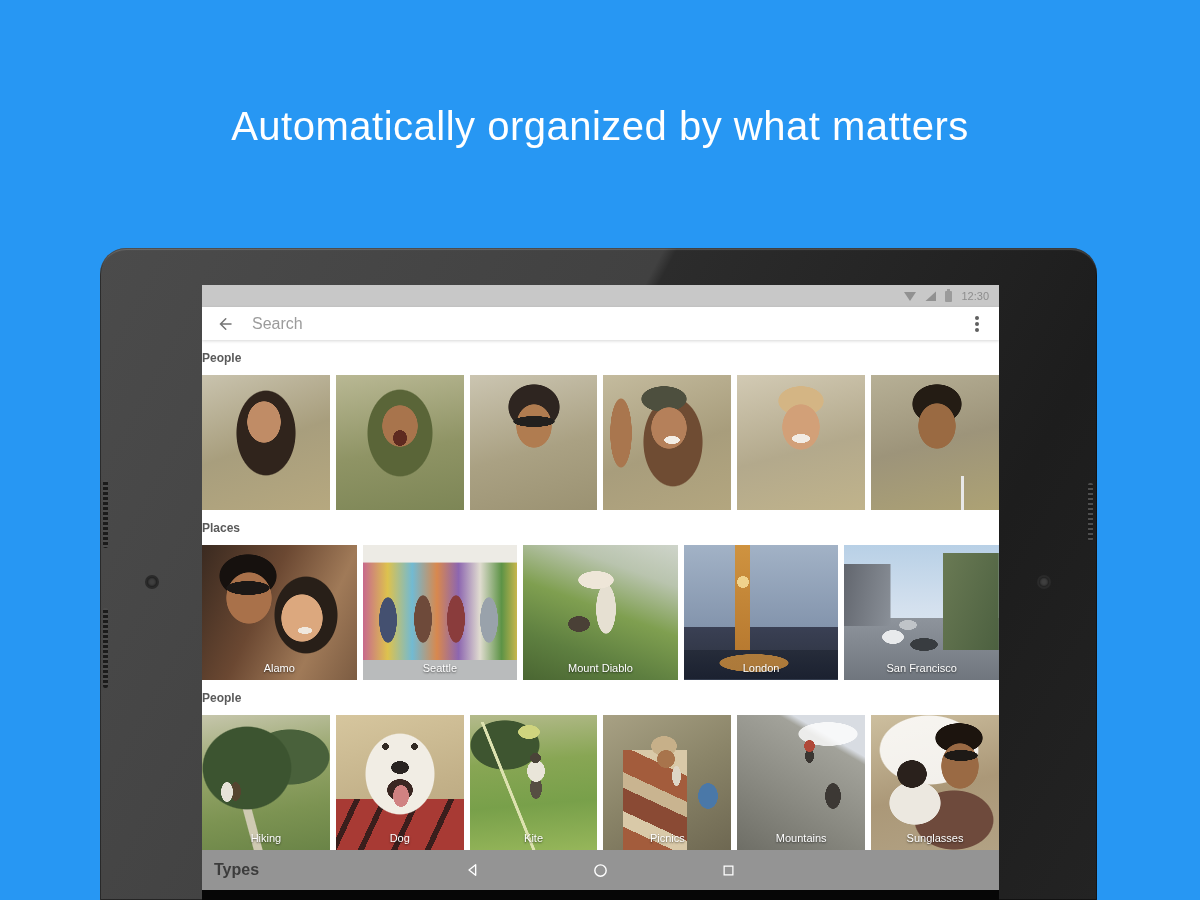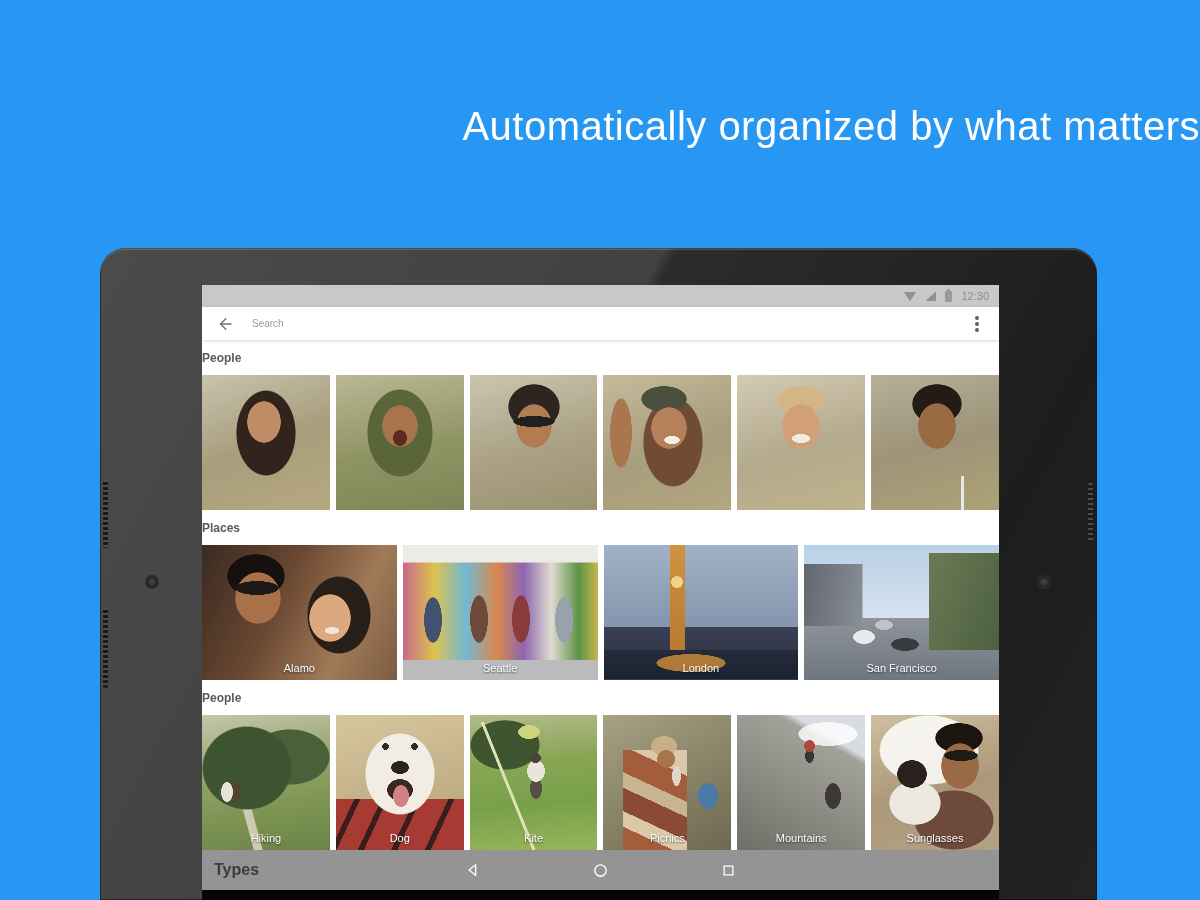--- a/index.html
+++ b/index.html
@@ -1,19 +1,19 @@
 <!DOCTYPE html>
 <html><head>
 <meta charset="utf-8">
 <style>
   * { margin:0; padding:0; box-sizing:border-box; }
   html,body { width:1200px; height:900px; overflow:hidden; }
   body { background:#2797f3; font-family:"Liberation Sans", sans-serif; position:relative; }
 
-  .headline { position:absolute; top:104px; left:0; width:100%; text-align:right;
+  .headline { position:absolute; top:104px; left:0; width:100%; text-align:center;
               color:#ffffff; font-size:40px; font-weight:400; letter-spacing:.5px; }
 
   
   .tablet { position:absolute; left:100px; top:248px; width:997px; height:652px;
             border-radius:26px 26px 0 0;
             background:linear-gradient(118deg,#4b4b4b 0%,#414141 42%,#2c2c2c 43%,#1d1d1d 78%,#232323 100%);
             box-shadow: inset 0 2px 1px rgba(255,255,255,.18), inset 0 0 0 1px rgba(0,0,0,.45); }
   .camera { position:absolute; width:10px; height:10px; border-radius:50%;
             background:#3f3f3f; box-shadow: inset 0 0 3px #000, 0 0 0 2px #2a2a2a; top:329px; }
   .camera.left { left:47px; } .camera.right { left:939px; }
@@ -32,21 +32,21 @@
   .wifi { width:0; height:0; border-left:6px solid transparent; border-right:6px solid transparent;
           border-top:9px solid #919191; }
   .signal { width:11px; height:10px; background:#919191; clip-path:polygon(100% 0,100% 100%,0 100%); }
   .battery { width:7px; height:11px; background:#9b9b9b; border-radius:1px; position:relative; }
   .battery:before { content:""; position:absolute; top:-2px; left:2px; width:3px; height:2px; background:#9b9b9b; }
   .time { font-size:11px; color:#8d8d8d; }
 
   
   .searchbar { height:33px; background:#ffffff; display:flex; align-items:center;
                padding:0 14px; box-shadow:0 1px 3px rgba(0,0,0,.16); position:relative; z-index:3; }
-  .search-text { margin-left:18px; color:#9b9b9b; font-size:10px; flex:1; }
+  .search-text { margin-left:18px; color:#9b9b9b; font-size:16px; flex:1; }
   .menu-dots { width:4px; height:4px; background:#5f5f5f; border-radius:50%;
                box-shadow:0 -6px 0 #5f5f5f, 0 6px 0 #5f5f5f; margin-right:6px; }
 
   
   .section-header { height:35px; display:flex; align-items:center; 
                     font-size:12px; font-weight:bold; color:#5a5a5a; background:#fff; }
   .row { display:flex; gap:6px; background:#fff; }
   .tile { flex:1; height:135px; position:relative; overflow:hidden; }
   .tile-label { position:absolute; bottom:6px; left:0; right:0; text-align:center;
                 color:#ffffff; font-size:11px; text-shadow:0 1px 2px rgba(0,0,0,.6); }
@@ -99,20 +99,23 @@
     </div>
 
     <div class="section-header">Places</div>
     <div class="row">
       <div class="tile" style="background:radial-gradient(closest-side,#1c1816 0 97%,transparent) 22% 30%/44px 14px no-repeat,radial-gradient(closest-side,#f0e8de 0 97%,transparent) 68% 64%/14px 7px no-repeat,radial-gradient(closest-side,#a9714a 0 97%,transparent) 22% 32%/46px 52px no-repeat,radial-gradient(closest-side,#16110e 0 97%,transparent) 18% 10%/58px 44px no-repeat,radial-gradient(closest-side,#dca87e 0 97%,transparent) 70% 56%/42px 48px no-repeat,radial-gradient(closest-side,#281f18 0 97%,transparent) 80% 55%/64px 78px no-repeat,linear-gradient(115deg,#3a2a20,#6b4832 40%,#a07a58 72%,#7c5c42)">
         <span class="tile-label">Alamo</span>
       </div>
       <div class="tile" style="background:radial-gradient(closest-side,#445070 0 97%,transparent) 12% 58%/18px 46px no-repeat,radial-gradient(closest-side,#6e4a3a 0 97%,transparent) 38% 58%/18px 48px no-repeat,radial-gradient(closest-side,#8a3c3c 0 97%,transparent) 62% 58%/18px 48px no-repeat,radial-gradient(closest-side,#99a2ab 0 97%,transparent) 86% 58%/18px 46px no-repeat,linear-gradient(#b9bbbc,#b9bbbc) 0 100%/100% 15% no-repeat,linear-gradient(#edebe5,#edebe5) 0 0/100% 13% no-repeat,linear-gradient(90deg,#c8698c,#ddc24e 16%,#72bad2 32%,#d8884e 48%,#8d66b0 62%,#e0dcd0 76%,#5d9346 90%,#c6b64c)">
         <span class="tile-label">Seattle</span>
       </div>
+      <div class="tile" style="background:radial-gradient(closest-side,#eee6d8 0 97%,transparent) 46% 22%/36px 18px no-repeat,radial-gradient(closest-side,#e6e0d2 0 97%,transparent) 54% 46%/20px 50px no-repeat,radial-gradient(closest-side,#4a4036 0 97%,transparent) 34% 60%/22px 16px no-repeat,linear-gradient(200deg,#ced4ca,#b9c4ae 22%,#7f9f50 48%,#5e7f40 75%,#4a6632)">
+        <span class="tile-label">Mount Diablo</span>
+      </div>
       <div class="tile" style="background:radial-gradient(closest-side,#f0d28c 0 97%,transparent) 37% 25%/12px 12px no-repeat,linear-gradient(#cf9340,#b87a30) 37% 0/15px 78% no-repeat,radial-gradient(closest-side,rgba(220,150,60,.75) 0 97%,transparent) 42% 93%/70px 18px no-repeat,linear-gradient(#262c3a,#1b2130) 0 100%/100% 22% no-repeat,linear-gradient(#3a4054,#323848) 0 76%/100% 20% no-repeat,linear-gradient(#a2b2c6,#8596ae 58%,#6a788f)">
         <span class="tile-label">London</span>
       </div>
       <div class="tile" style="background:radial-gradient(closest-side,#e8eaec 0 97%,transparent) 28% 70%/22px 14px no-repeat,radial-gradient(closest-side,#383c40 0 97%,transparent) 52% 76%/28px 13px no-repeat,radial-gradient(closest-side,#c0c4c8 0 97%,transparent) 40% 60%/18px 10px no-repeat,linear-gradient(110deg,#6a7a54,#4c6040) 100% 20%/36% 72% no-repeat,linear-gradient(100deg,#62666e,#8a9098) 0 26%/30% 46% no-repeat,linear-gradient(#8e949c,#70767e) 0 100%/100% 46% no-repeat,linear-gradient(#b8d0e6,#d3e0ee 45%,#e9eff5)">
         <span class="tile-label">San Francisco</span>
       </div>
     </div>
 
     <div class="section-header">People</div>
     <div class="row">

